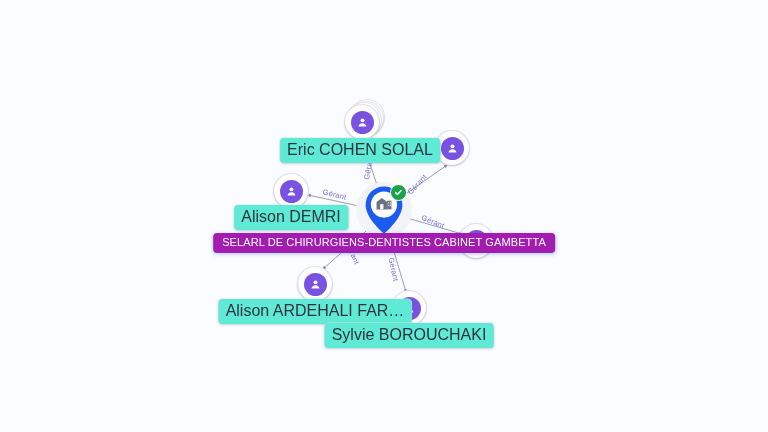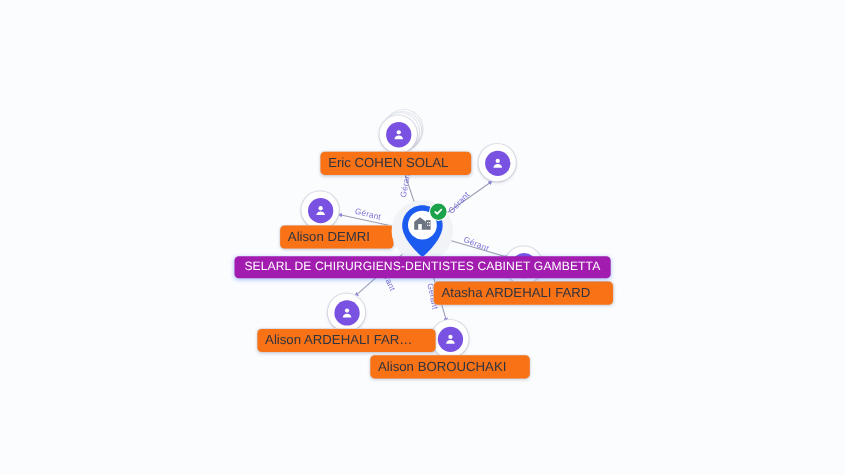--- a/index.html
+++ b/index.html
@@ -63,25 +63,25 @@
     box-shadow: 0 1px 2px rgba(40,45,70,0.16), 0 0 0 1px rgba(228,231,240,0.9);
   }
   .stack-1 { left: 5px;  top: -5px;  z-index: 0; }
   .stack-2 { left: 3.5px; top: -3.5px; z-index: 1; }
   .stack-3 { left: 2px;  top: -2px;  z-index: 2; }
 
   
   .node-label {
     position: absolute;
     transform: translate(-50%, 0);
-    background: #f97316;
+    background: #5eead4;
     color: #2f3340;
-    font-size: 12px;
+    font-size: 16px;
     line-height: 1;
-    padding: 4px 21px 5px 7px;
+    padding: 4px 7px 5px 7px;
     border-radius: 4px;
     white-space: nowrap;
     box-shadow: 0 1px 3px rgba(40,45,70,0.18), 0 0 0 0.5px rgba(226,229,238,0.9);
     z-index: 6;
   }
   .node-label.primary {
     background: #a21caf;
     color: #ffffff;
     font-size: 11px;
     letter-spacing: 0.1px;
@@ -194,33 +194,32 @@
   <div class="node" style="left:291px; top:191px;">
     <div class="node-circle">
       <div class="node-avatar">
         <svg width="13" height="13" viewBox="0 0 24 24">
             <circle cx="12" cy="8" r="3.6" fill="#ffffff"></circle>
             <path d="M4.8 19.5c0-3.8 3.2-6.2 7.2-6.2s7.2 2.4 7.2 6.2z" fill="#ffffff"></path>
           </svg>
       </div>
     </div>
   </div>
-  <div class="node-label" style="left:306px; top:205px;">Alison DEMRI</div>
+  <div class="node-label" style="left:291px; top:205px;">Alison DEMRI</div>
 
   <div class="node" style="left:476px; top:241px;">
     <div class="node-circle">
       <div class="node-avatar">
         <svg width="13" height="13" viewBox="0 0 24 24">
             <circle cx="12" cy="8" r="3.6" fill="#ffffff"></circle>
             <path d="M4.8 19.5c0-3.8 3.2-6.2 7.2-6.2s7.2 2.4 7.2 6.2z" fill="#ffffff"></path>
           </svg>
       </div>
     </div>
   </div>
-  <div class="node-label" style="left:476px; top:256px;">Atasha ARDEHALI FARD</div>
 
   <div class="node" style="left:315px; top:284px;">
     <div class="node-circle">
       <div class="node-avatar">
         <svg width="13" height="13" viewBox="0 0 24 24">
             <circle cx="12" cy="8" r="3.6" fill="#ffffff"></circle>
             <path d="M4.8 19.5c0-3.8 3.2-6.2 7.2-6.2s7.2 2.4 7.2 6.2z" fill="#ffffff"></path>
           </svg>
       </div>
     </div>
@@ -230,21 +229,21 @@
   <div class="node" style="left:409px; top:308px;">
     <div class="node-circle">
       <div class="node-avatar">
         <svg width="13" height="13" viewBox="0 0 24 24">
             <circle cx="12" cy="8" r="3.6" fill="#ffffff"></circle>
             <path d="M4.8 19.5c0-3.8 3.2-6.2 7.2-6.2s7.2 2.4 7.2 6.2z" fill="#ffffff"></path>
           </svg>
       </div>
     </div>
   </div>
-  <div class="node-label" style="left:409px; top:323px;">Alison BOROUCHAKI</div>
+  <div class="node-label" style="left:409px; top:323px;">Sylvie BOROUCHAKI</div>
 
   <div id="company-node" style="left:384px; top:210px;">
     <div class="pin-halo"></div>
     <div class="pin-wrap">
       <svg width="40" height="50" viewBox="0 0 40 50">
         <path d="M20 1.5 C9.8 1.5 1.6 9.7 1.6 19.9 C1.6 31.5 14.8 44.0 18.6 47.4 C19.4 48.1 20.6 48.1 21.4 47.4 C25.2 44.0 38.4 31.5 38.4 19.9 C38.4 9.7 30.2 1.5 20 1.5 Z" fill="#1b5bf0"></path>
         <circle cx="20" cy="19.6" r="13.1" fill="#ffffff"></circle>
       </svg>
       <div style="position:absolute; left:50%; top:19.6px; transform:translate(-50%,-50%);">
         <svg width="17" height="15" viewBox="0 0 24 21">

